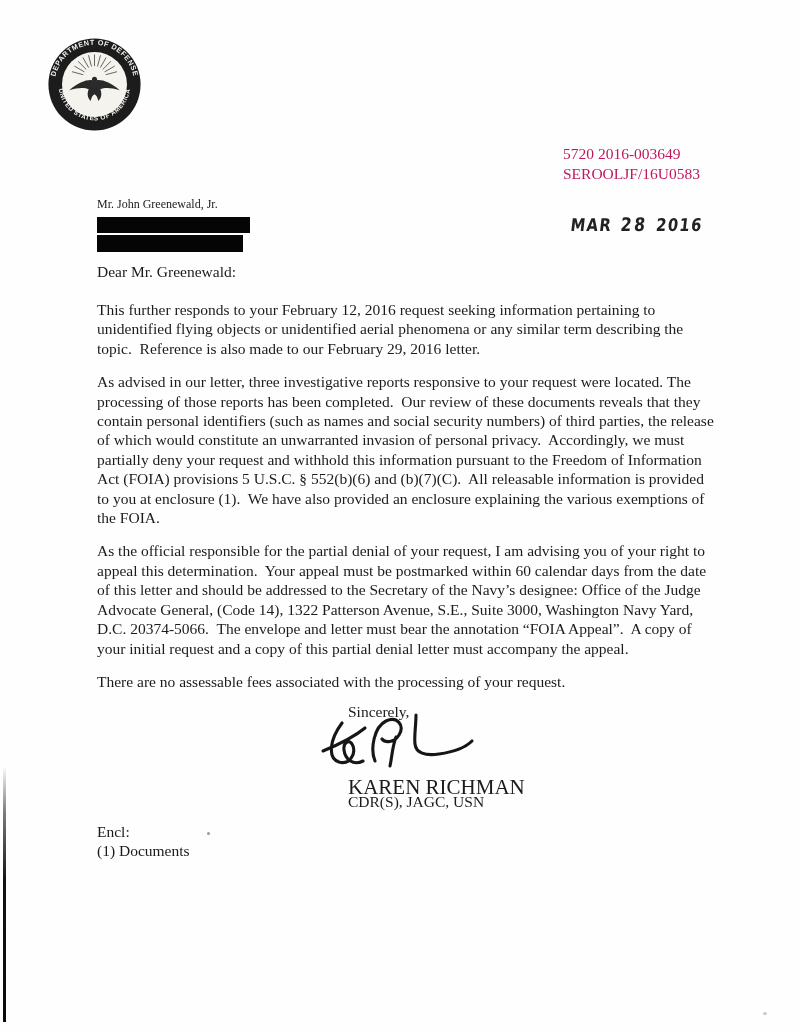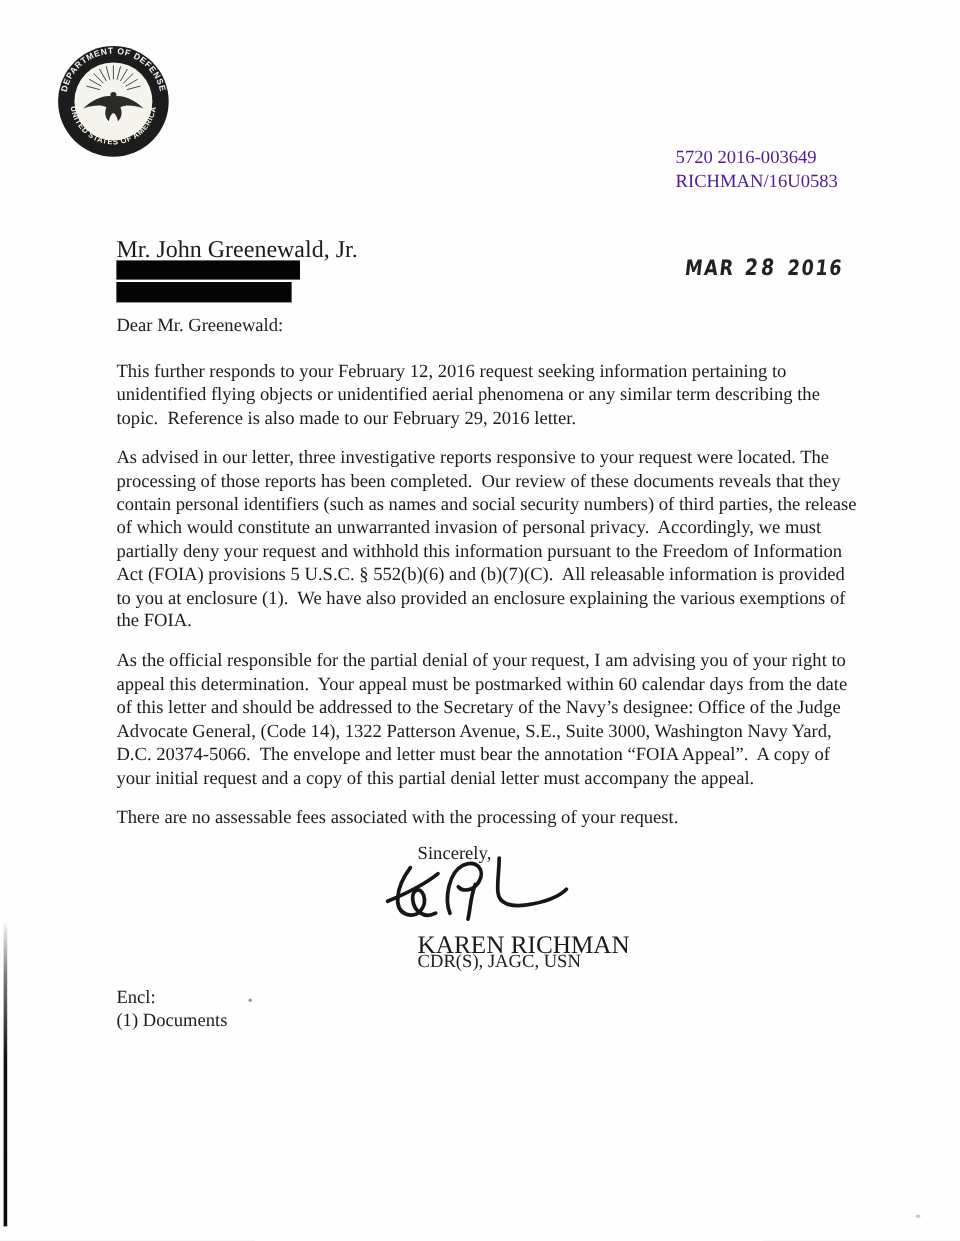--- a/index.html
+++ b/index.html
@@ -14,34 +14,34 @@
   }
 
   
   .seal{position:absolute;left:46px;top:36px;width:97px;height:97px;}
   .letterhead{position:absolute;left:200px;top:52px;width:400px;text-align:center;
     font-weight:bold;color:#141414;}
   .lh-line1{font-size:14px;letter-spacing:2.2px;margin-bottom:3px;}
   .lh-line{font-size:11.5px;letter-spacing:1px;line-height:13.2px;}
 
   
-  .ref-block{position:absolute;left:563px;top:122px;font-size:15.5px;line-height:19.5px;color:#4c1d95;}
+  .ref-block{position:absolute;left:563px;top:144px;font-size:15.5px;line-height:19.5px;color:#be185d;}
   .date-stamp{
     position:absolute;left:572px;top:213px;
     font-family:"DejaVu Sans", sans-serif;
     font-size:16px;font-weight:600;color:#222;
     letter-spacing:1.5px;
     transform:scaleX(0.92) skewX(-7deg) scaleY(1.1);
     transform-origin:left top;
     white-space:nowrap;
   }
   .date-stamp .day{font-weight:800;font-size:17px;letter-spacing:3px;padding:0 2px;}
 
   
-  .recipient-name{position:absolute;left:97px;top:197px;font-size:20px;}
+  .recipient-name{position:absolute;left:97px;top:197px;font-size:12px;}
   .redaction{position:absolute;background:#050505;}
   .redact-1{left:97px;top:217px;width:153px;height:16px;}
   .redact-2{left:97px;top:235px;width:146px;height:17px;}
   .salutation{position:absolute;left:97px;top:263px;font-size:15.5px;}
 
   
   .body-block{position:absolute;left:97px;top:300px;width:618px;}
   .body-block p{
     margin:0 0 14px 0;
     font-size:15.5px;line-height:19.4px;
@@ -113,21 +113,21 @@
         <circle cx="50" cy="44.5" r="2.6" fill="#2a2a2a"></circle>
         <path d="M24 56 C 34 47, 44 44, 50 46 C 56 44, 66 47, 76 56 C 67 53, 60 53, 56 55 C 58 60, 57 64, 54 67 C 53 63, 52 61, 50 60 C 48 61, 47 63, 46 67 C 43 64, 42 60, 44 55 C 40 53, 33 53, 24 56 Z" fill="#2a2a2a"></path>
         <rect x="48" y="50.5" width="4" height="6" rx="1" fill="#2a2a2a"></rect>
       </g>
     </svg>
   </div>
 
 
   <div class="ref-block">
     <div>5720 2016-003649</div>
-    <div>RICHMAN/16U0583</div>
+    <div>SEROOLJF/16U0583</div>
   </div>
 
   <div class="date-stamp"><span>MAR</span> <span class="day">28</span> <span>2016</span></div>
 
   <div class="recipient-name">Mr. John Greenewald, Jr.</div>
   <div class="redaction redact-1"></div>
   <div class="redaction redact-2"></div>
 
   <div class="salutation">Dear Mr. Greenewald:</div>
 

